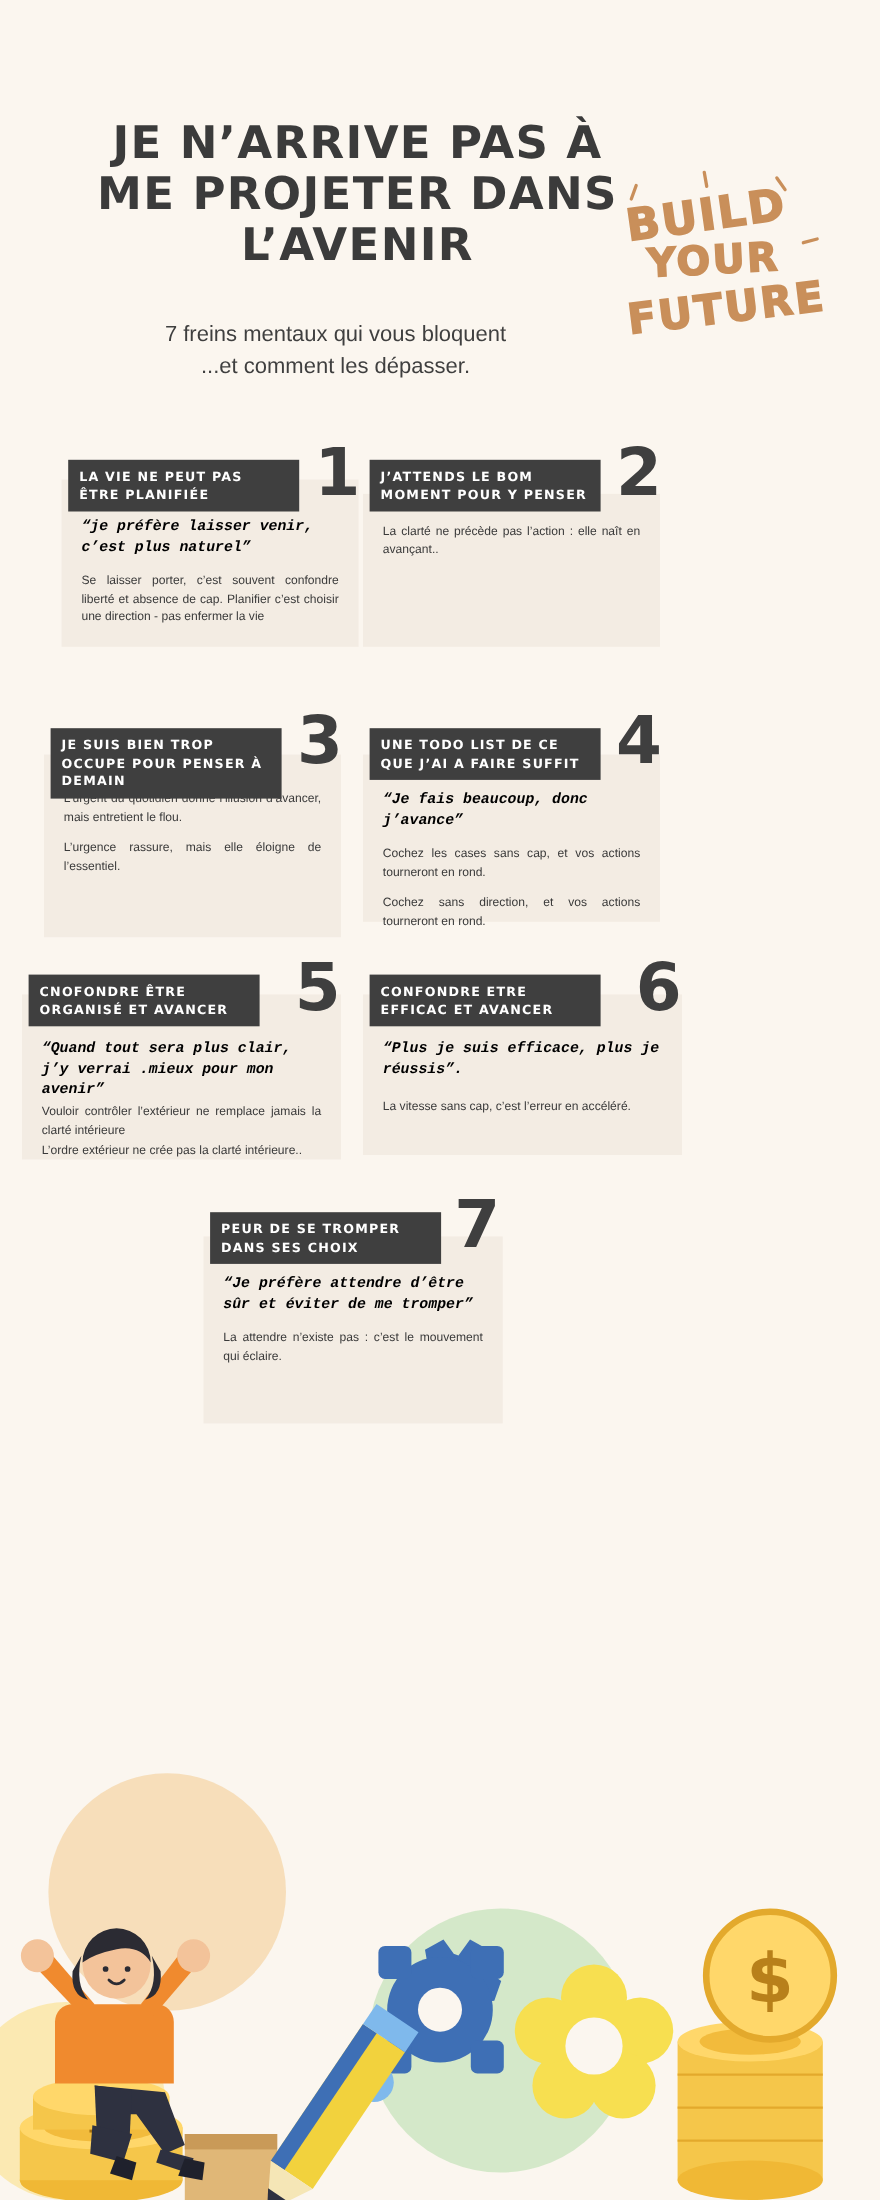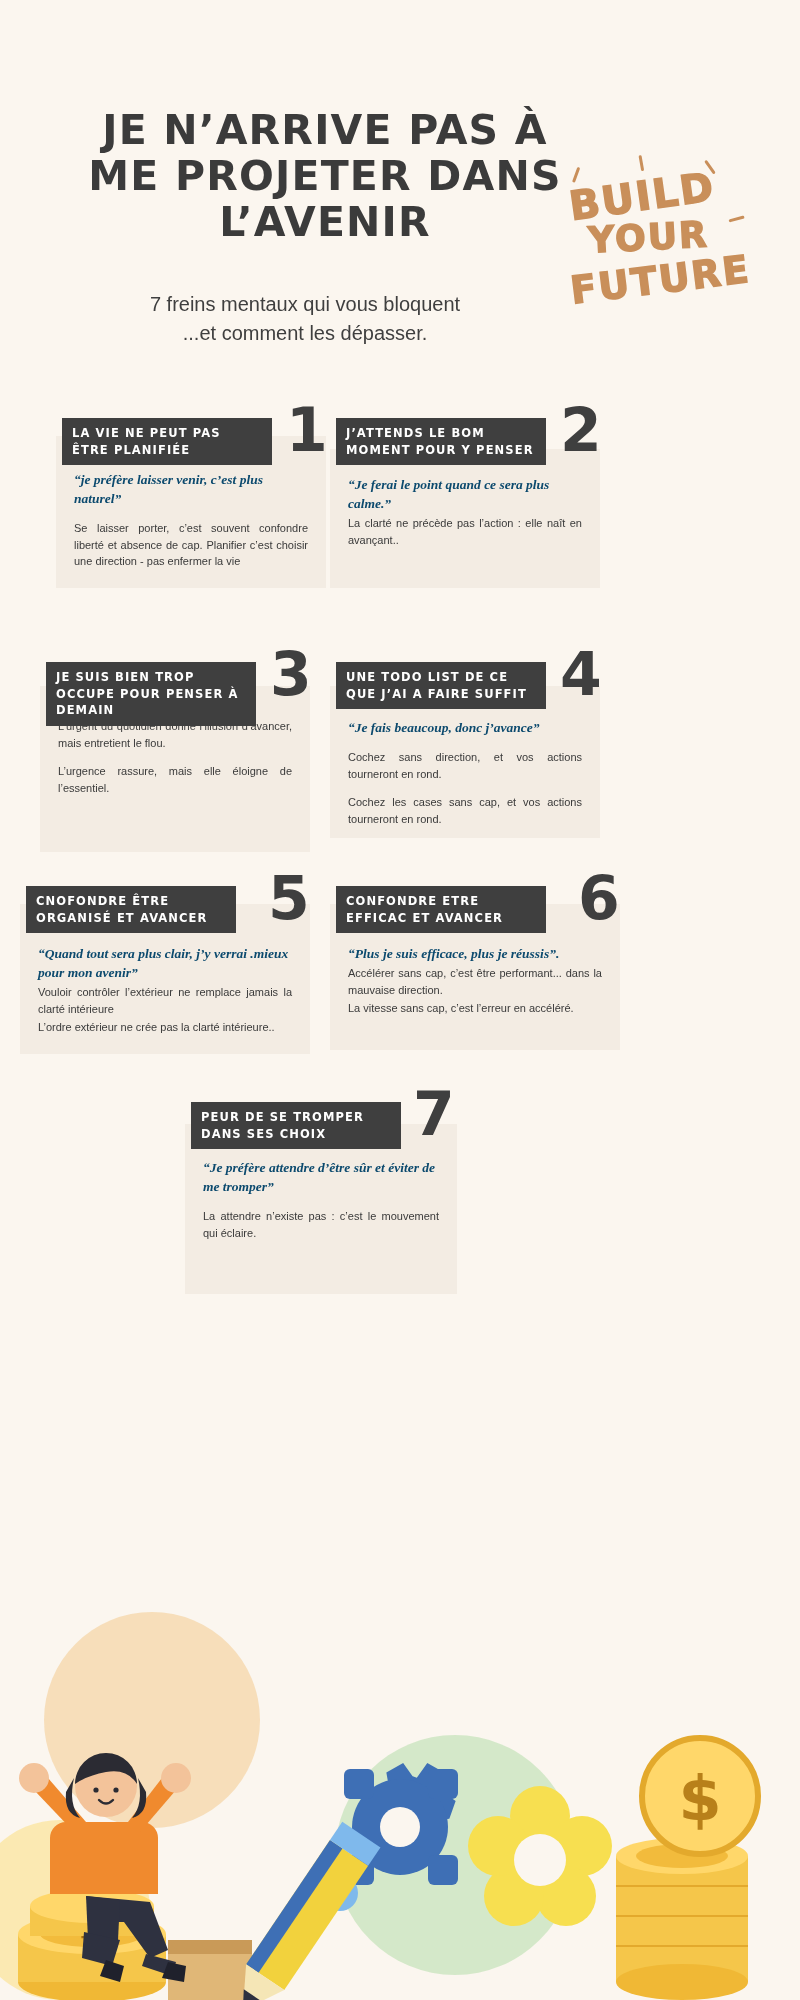--- a/index.html
+++ b/index.html
@@ -102,26 +102,26 @@
     font-family: "DejaVu Sans", sans-serif;
     font-weight: bold;
     font-size: 60px;
     color: #3f3f3f;
     line-height: 1;
   }
   .card .body {
     padding: 34px 18px 18px 18px;
   }
   .quote {
-    font-family: Liberation Serif, serif;
+    font-family: Liberation Mono, monospace;
     font-weight: bold;
     font-style: italic;
     font-size: 13.5px;
     line-height: 1.42;
-    color: #0c4a6e;
+    color: #000000;
     margin: 0 0 12px 0;
   }
   .para {
     font-size: 11px;
     line-height: 1.5;
     color: #3a3a3a;
     margin: 0 0 12px 0;
     text-align: justify;
   }
   .para:last-child { margin-bottom: 0; }
@@ -171,21 +171,20 @@
       <p class="para">Se laisser porter, c’est souvent confondre liberté et absence de cap. Planifier c’est choisir une direction - pas enfermer la vie</p>
     </div>
   </div>
 
   <div class="card" style="left:330px; top:449px; width:270px; height:139px;">
     <div class="tagwrap">
         <div class="tag" style="top:-31px;">J’ATTENDS LE BOM MOMENT POUR Y PENSER</div>
       </div>
     <div class="num" style="top:-49px; left:230px;">2</div>
     <div class="body" style="padding-top:26px;">
-      <p class="quote" style="margin-bottom:2px;">“Je ferai le point quand ce sera plus calme.”</p>
       <p class="para">La clarté ne précède pas l’action : elle naît en avançant..</p>
     </div>
   </div>
 
   <div class="diamond">✦</div>
 
   <div class="card" style="left:40px; top:686px; width:270px; height:166px;">
     <div class="tagwrap">
         <div class="tag" style="top:-24px;">JE SUIS BIEN TROP OCCUPE POUR PENSER À DEMAIN</div>
       </div>
@@ -196,22 +195,22 @@
     </div>
   </div>
 
   <div class="card" style="left:330px; top:686px; width:270px; height:152px;">
     <div class="tagwrap">
         <div class="tag" style="top:-24px;">UNE TODO LIST DE CE QUE J’AI A FAIRE SUFFIT</div>
       </div>
     <div class="num" style="top:-42px; left:230px;">4</div>
     <div class="body" style="padding-top:32px;">
       <p class="quote">“Je fais beaucoup, donc j’avance”</p>
+      <p class="para">Cochez les cases sans cap, et vos actions tourneront en rond.</p>
       <p class="para">Cochez sans direction, et vos actions tourneront en rond.</p>
-      <p class="para">Cochez les cases sans cap, et vos actions tourneront en rond.</p>
     </div>
   </div>
 
   <div class="card" style="left:20px; top:904px; width:290px; height:150px;">
     <div class="tagwrap">
         <div class="tag" style="top:-18px;">CNOFONDRE ÊTRE ORGANISÉ ET AVANCER</div>
       </div>
     <div class="num" style="top:-36px; left:248px;">5</div>
     <div class="body" style="padding-top:40px;">
       <p class="quote" style="margin-bottom:2px;">“Quand tout sera plus clair, j’y verrai .mieux pour mon avenir”</p>
@@ -219,22 +218,21 @@
       <p class="para">L’ordre extérieur ne crée pas la clarté intérieure..</p>
     </div>
   </div>
 
   <div class="card" style="left:330px; top:904px; width:290px; height:146px;">
     <div class="tagwrap">
         <div class="tag" style="top:-18px;">CONFONDRE ETRE EFFICAC ET AVANCER</div>
       </div>
     <div class="num" style="top:-36px; left:248px;">6</div>
     <div class="body" style="padding-top:40px;">
-      <p class="quote" style="margin-bottom:2px;">“Plus je suis efficace, plus je réussis”.</p>
-      <p class="para" style="margin-bottom:2px;">Accélérer sans cap, c’est être performant... dans la mauvaise direction.</p>
+      <p class="quote" style="margin-bottom:16px;">“Plus je suis efficace, plus je réussis”.</p>
       <p class="para">La vitesse sans cap, c’est l’erreur en accéléré.</p>
     </div>
   </div>
 
   <div class="card" style="left:185px; top:1124px; width:272px; height:170px;">
     <div class="tagwrap">
         <div class="tag" style="top:-22px;">PEUR DE SE TROMPER DANS SES CHOIX</div>
       </div>
     <div class="num" style="top:-40px; left:228px;">7</div>
     <div class="body" style="padding-top:34px;">

